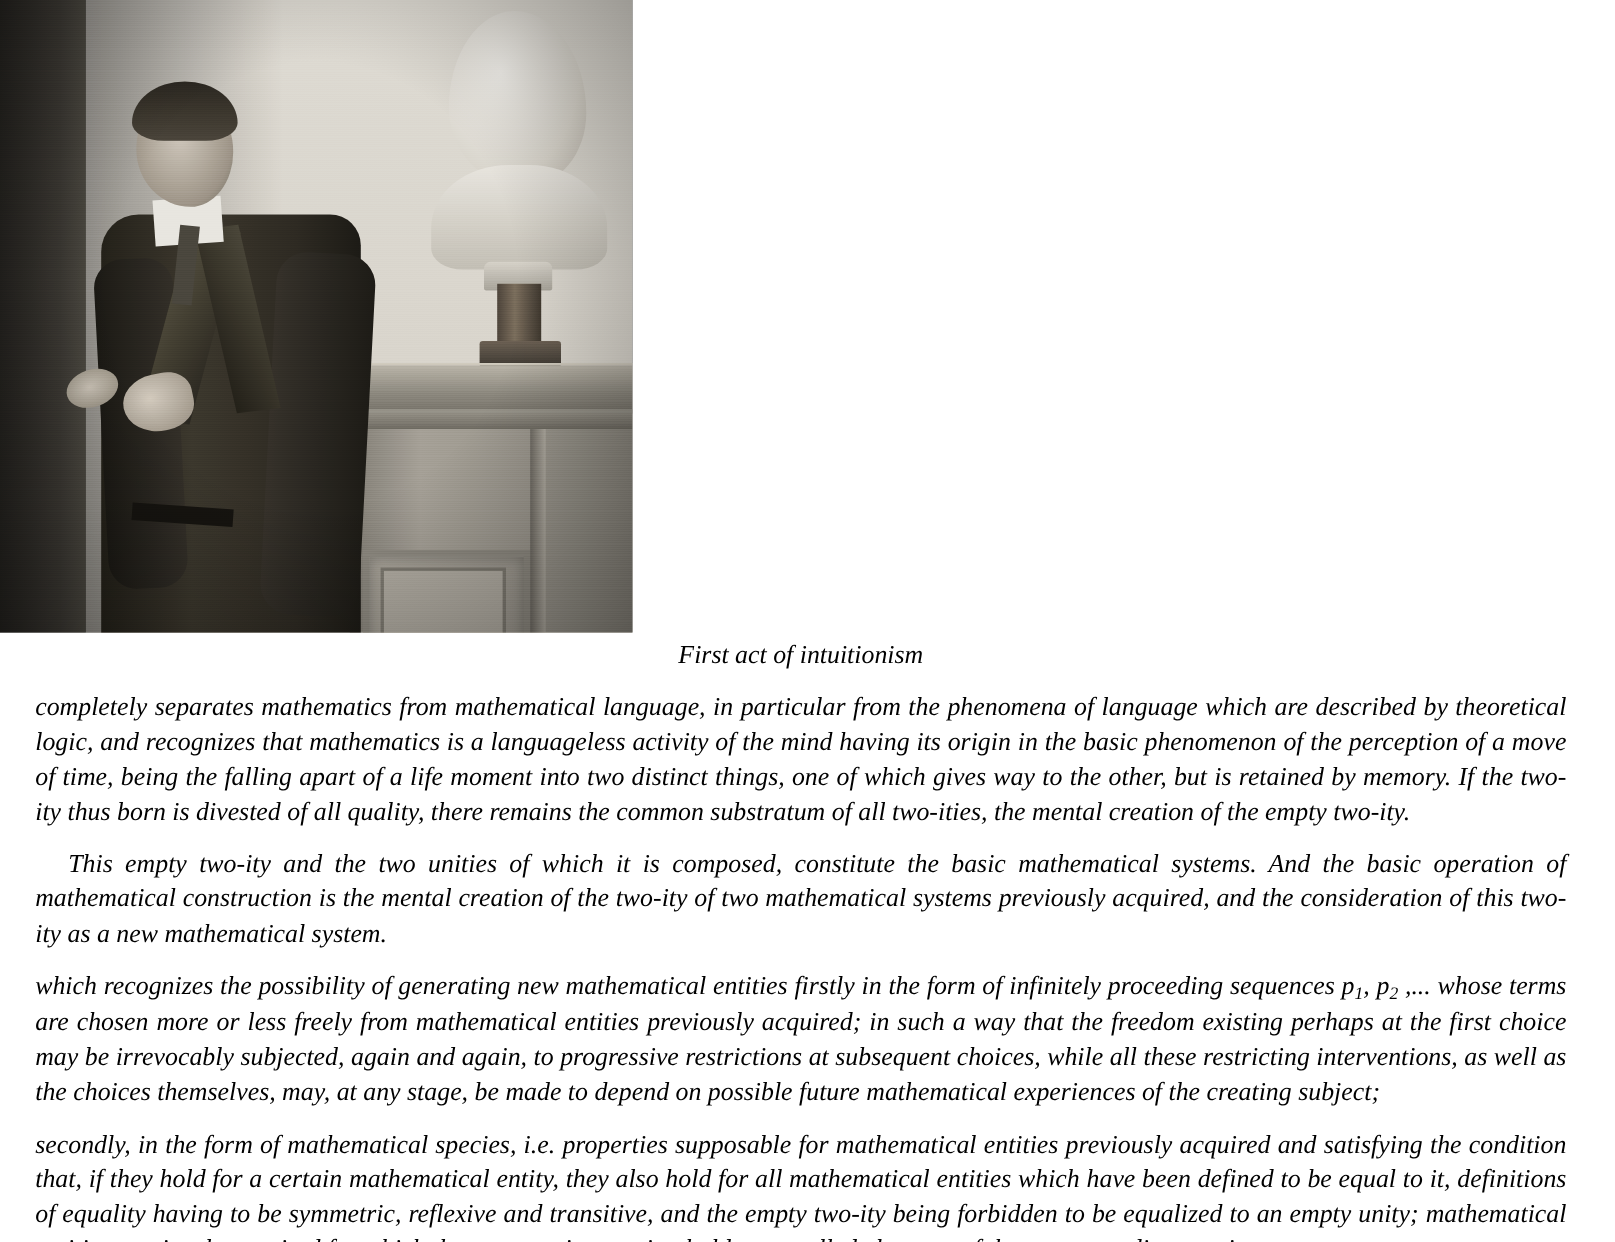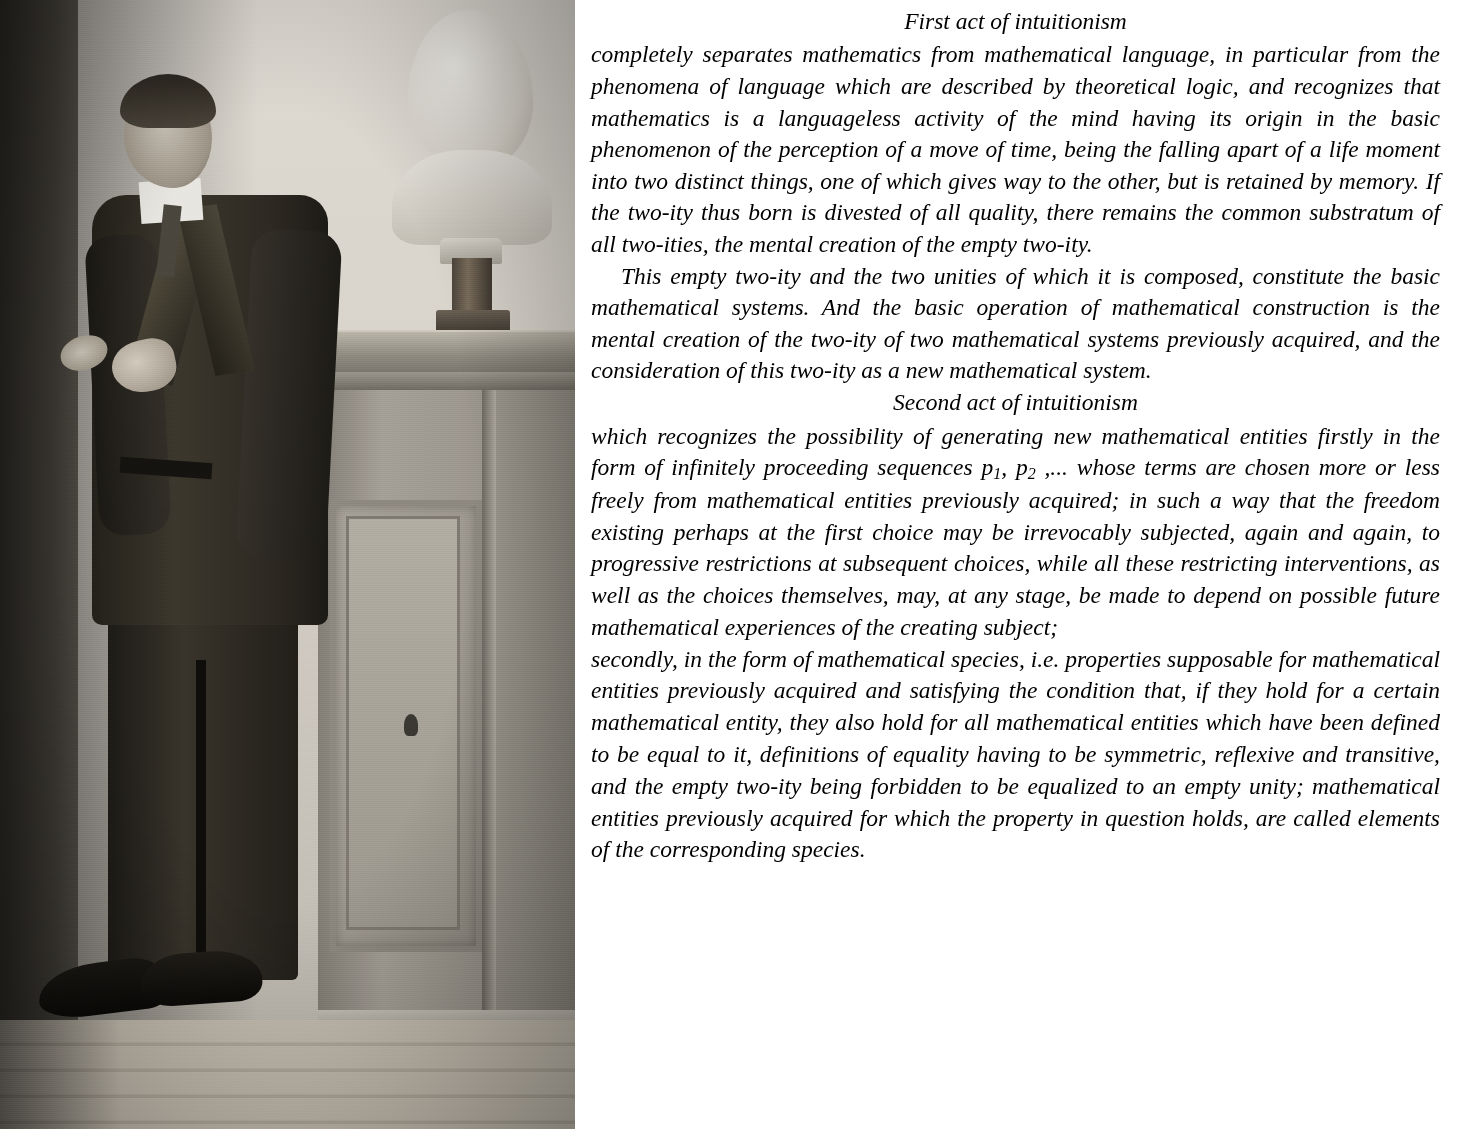--- a/index.html
+++ b/index.html
@@ -12,21 +12,21 @@
     height: 1129px;
     font-family: "Liberation Serif", serif;
     color: #000000;
     overflow: hidden;
   }
   .page {
     position: relative;
     width: 1468px;
     height: 1129px;
     display: flex;
-    flex-direction: row;
+    flex-direction: column;
     background: #ffffff;
   }
 
   
   .photo-pane {
     position: relative;
     width: 575px;
     height: 1129px;
     flex: 0 0 575px;
     overflow: hidden;
@@ -265,21 +265,21 @@
     box-sizing: border-box;
   }
   .act-heading {
     text-align: center;
     font-style: italic;
     font-size: 23.5px;
     line-height: 1.34;
     margin: 0 0 2px 0;
   }
   p.body {
-    margin: 0;
+    margin: 16px;
     font-style: italic;
     font-size: 23.5px;
     line-height: 1.345;
     text-align: justify;
     text-justify: inter-word;
     hyphens: none;
   }
   p.indent {
     text-indent: 30px;
     font-style: italic;
@@ -342,19 +342,18 @@
 
   <div class="text-pane">
 
     <div class="act1-block">
       <div class="act-heading">First act of intuitionism</div>
       <p class="body">completely separates mathematics from mathematical language, in particular from the phenomena of language which are described by theoretical logic, and recognizes that mathematics is a languageless activity of the mind having its origin in the basic phenomenon of the perception of a move of time, being the falling apart of a life moment into two distinct things, one of which gives way to the other, but is retained by memory. If the two-ity thus born is divested of all quality, there remains the common substratum of all two-ities, the mental creation of the empty two-ity.</p>
       <p class="body indent">This empty two-ity and the two unities of which it is composed, constitute the basic mathematical systems. And the basic operation of mathematical construction is the mental creation of the two-ity of two mathematical systems previously acquired, and the consideration of this two-ity as a new mathematical system.</p>
     </div>
 
     <div class="act2-block">
-      <div class="act-heading">Second act of intuitionism</div>
       <p class="body"><span>which recognizes the possibility of generating new mathematical entities firstly in the form of infinitely proceeding sequences p</span><sub>1</sub><span>, p</span><sub>2</sub><span> ,... whose terms are chosen more or less freely from mathematical entities previously acquired; in such a way that the freedom existing perhaps at the first choice may be irrevocably subjected, again and again, to progressive restrictions at subsequent choices, while all these restricting interventions, as well as the choices themselves, may, at any stage, be made to depend on possible future mathematical experiences of the creating subject;</span></p>
       <p class="body">secondly, in the form of mathematical species, i.e. properties supposable for mathematical entities previously acquired and satisfying the condition that, if they hold for a certain mathematical entity, they also hold for all mathematical entities which have been defined to be equal to it, definitions of equality having to be symmetric, reflexive and transitive, and the empty two-ity being forbidden to be equalized to an empty unity; mathematical entities previously acquired for which the property in question holds, are called elements of the corresponding species.</p>
     </div>
 
   </div>
 </div>
 
 </body></html>

